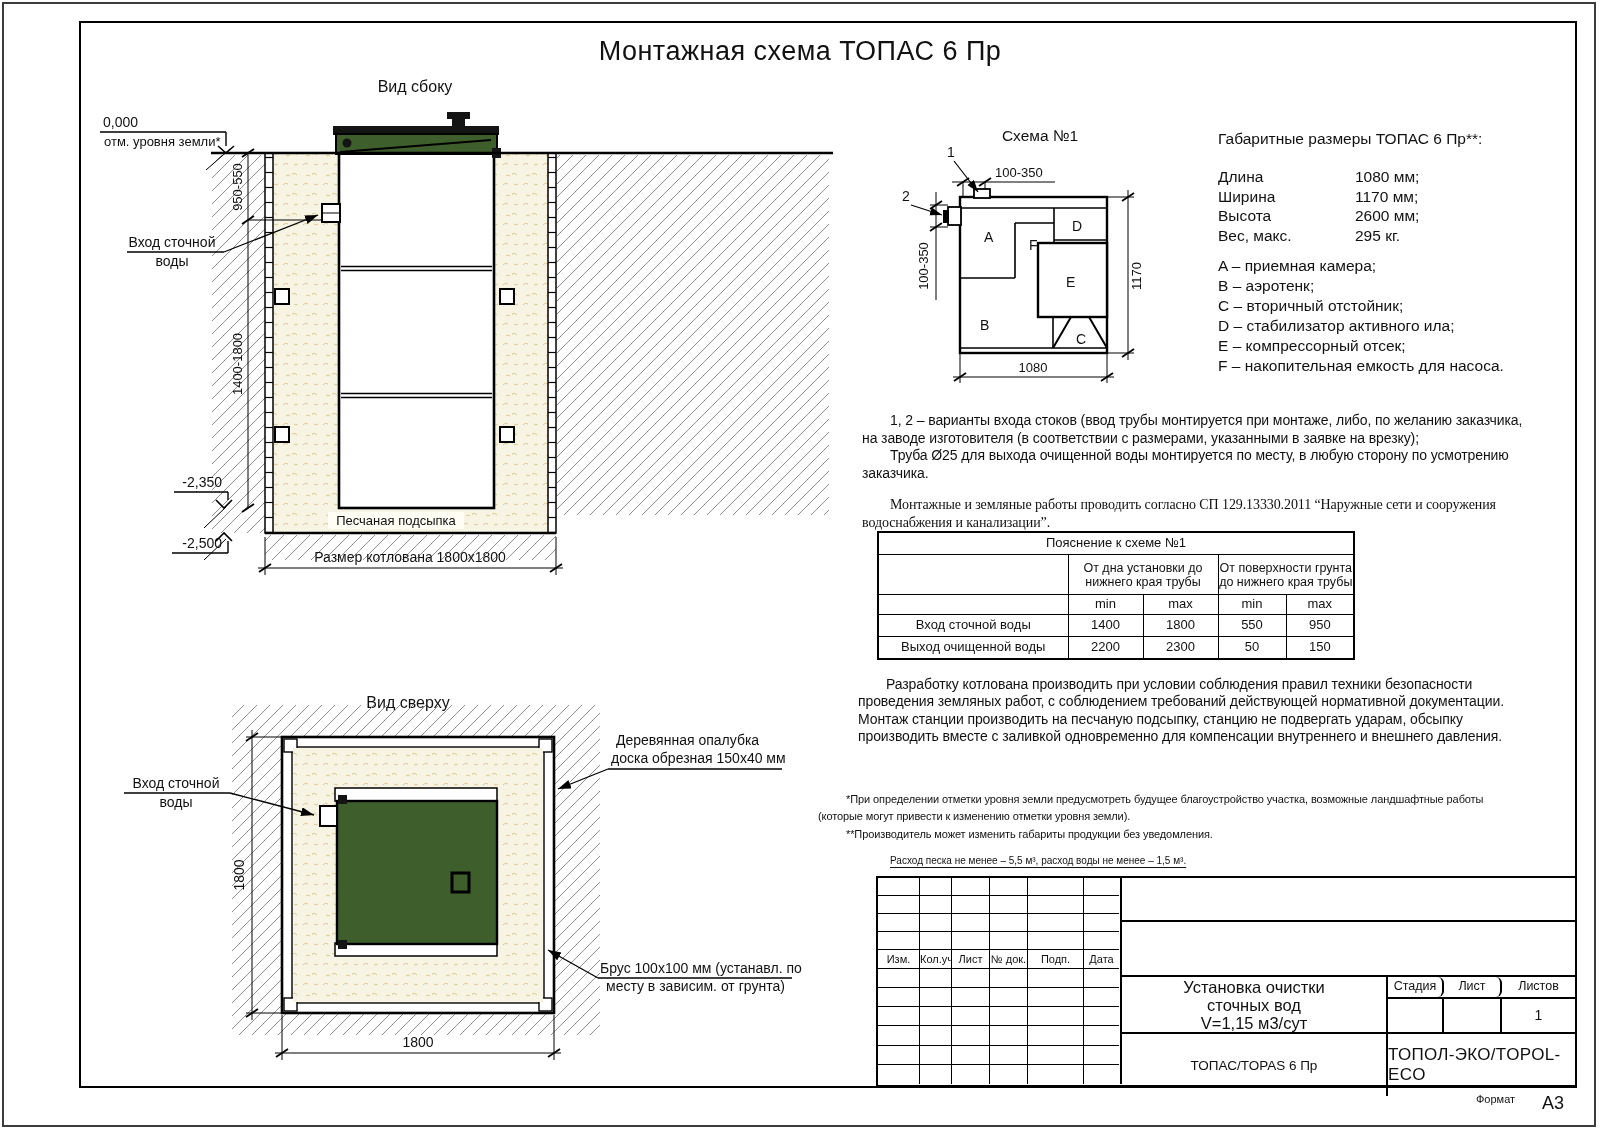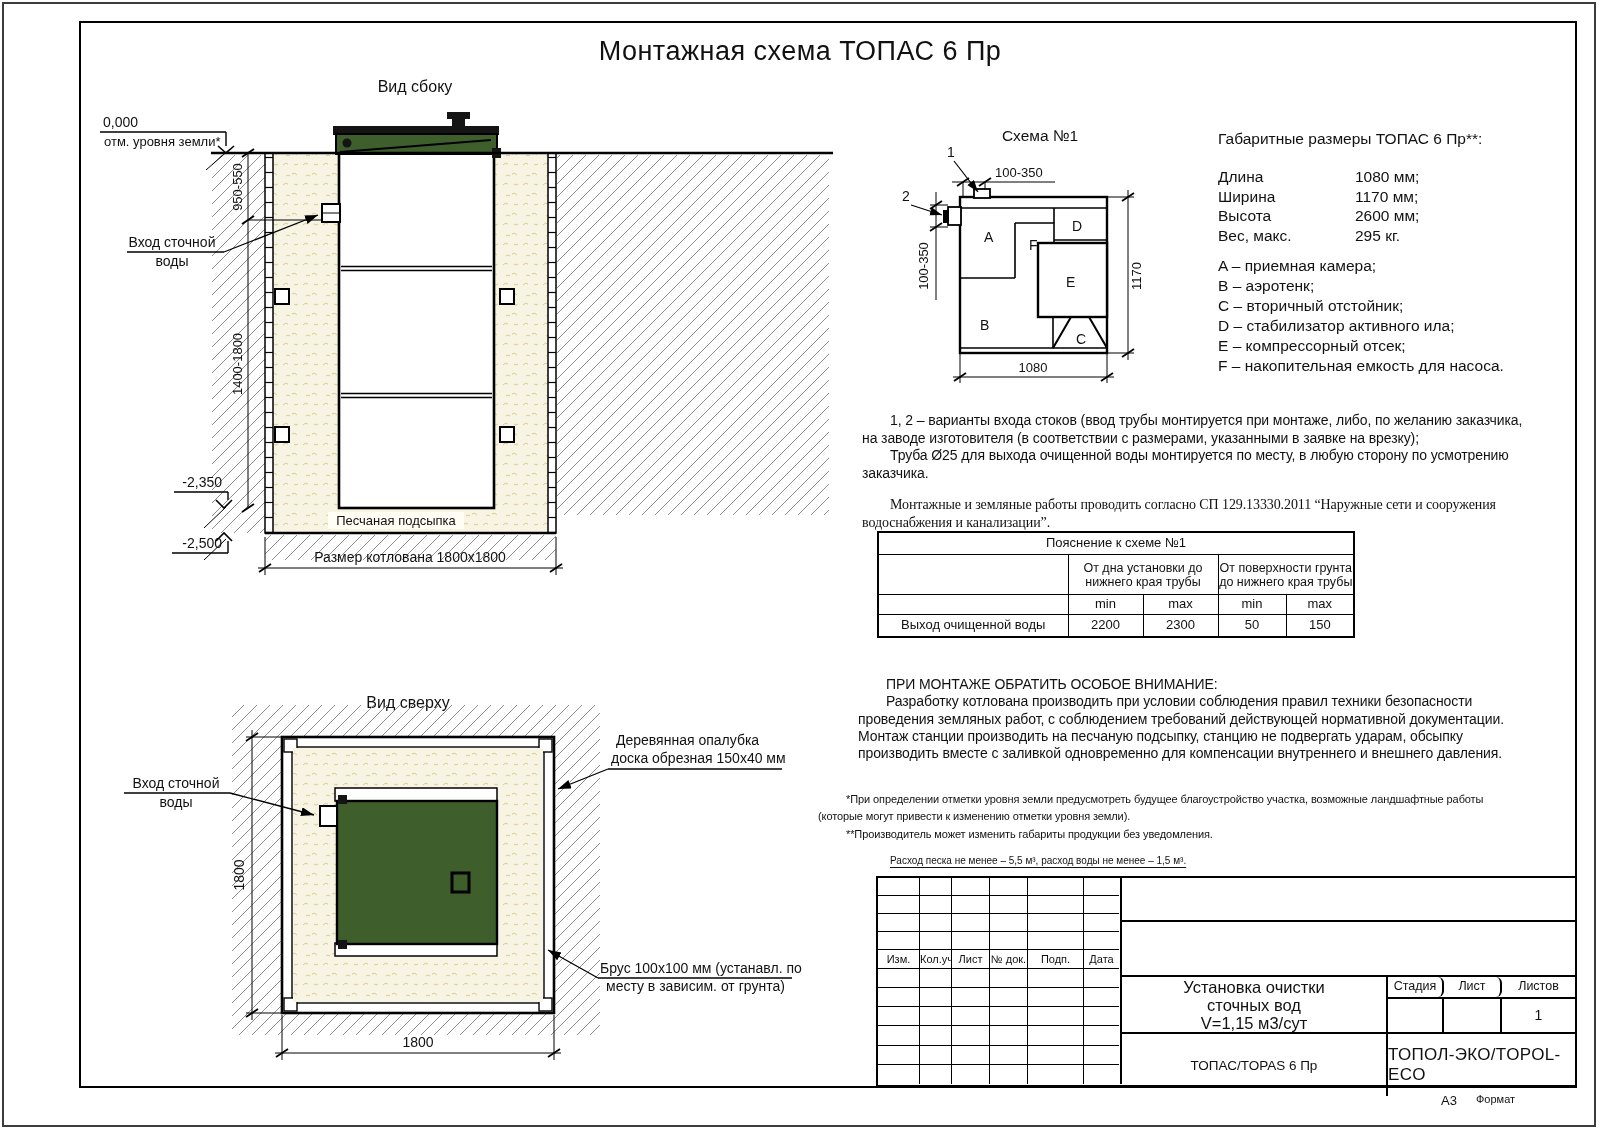--- a/index.html
+++ b/index.html
@@ -57,21 +57,21 @@
   .st-v{display:flex;height:33px;font-size:14px;text-align:center;}
   .c1{width:54px;border-right:2px solid #000;}
   .c2{width:56px;border-right:2px solid #000;}
   .c3{flex:1;}
   .st-v .c3{line-height:33px;}
   .prod{position:absolute;left:0;top:0;width:266px;height:100%;border-right:2px solid #000;box-sizing:border-box;
         display:flex;align-items:center;justify-content:center;font-size:13.5px;}
   .comp{position:absolute;left:266px;top:0;right:0;height:100%;
         display:flex;align-items:center;justify-content:center;font-size:17px;letter-spacing:.3px;border-radius:9px;}
   .fmt-l{position:absolute;left:1476px;top:1093px;font-size:11px;}
-  .fmt-v{position:absolute;left:1441px;top:1093px;font-size:13px;}
+  .fmt-v{position:absolute;left:1542px;top:1093px;font-size:18px;}
 </style>
 </head>
 <body>
 
 <div class="sheet">
   <div class="outer-border"></div>
   <div class="frame"></div>
   <div class="main-title">Монтажная схема ТОПАС 6 Пр</div>
 
   <svg class="art" width="1600" height="1131" viewBox="0 0 1600 1131">
@@ -318,31 +318,37 @@
       <td colspan="2">От поверхности грунта до нижнего края трубы</td>
     </tr>
     <tr class="mm">
       <td></td>
       <td>min</td>
       <td>max</td>
       <td>min</td>
       <td>max</td>
     </tr>
     <tr class="dr">
+      <td>Вход сточной воды</td>
+      <td>1400</td>
+      <td>1800</td>
+      <td>550</td>
+      <td>950</td>
+    </tr>
+    <tr class="dr">
       <td>Выход очищенной воды</td>
       <td>2200</td>
       <td>2300</td>
       <td>50</td>
       <td>150</td>
     </tr>
   </tbody>
     </table>
 
   <div class="attn">
-    <div class="hd">ПРИ МОНТАЖЕ ОБРАТИТЬ ОСОБОЕ ВНИМАНИЕ:</div>
     <p>Разработку котлована производить при условии соблюдения правил техники безопасности проведения земляных работ, с соблюдением требований действующей нормативной документации. Монтаж станции производить на песчаную подсыпку, станцию не подвергать ударам, обсыпку производить вместе с заливкой одновременно для компенсации внутреннего и внешнего давления.</p>
   </div>
 
   <div class="foot">
     <p>*При определении отметки уровня земли предусмотреть будущее благоустройство участка, возможные ландшафтные работы (которые могут привести к изменению отметки уровня земли).</p>
     <p>**Производитель может изменить габариты продукции без уведомления.</p>
   </div>
 
   <div class="consume">Расход песка не менее – 5,5 м³, расход воды не менее – 1,5 м³.</div>
 

